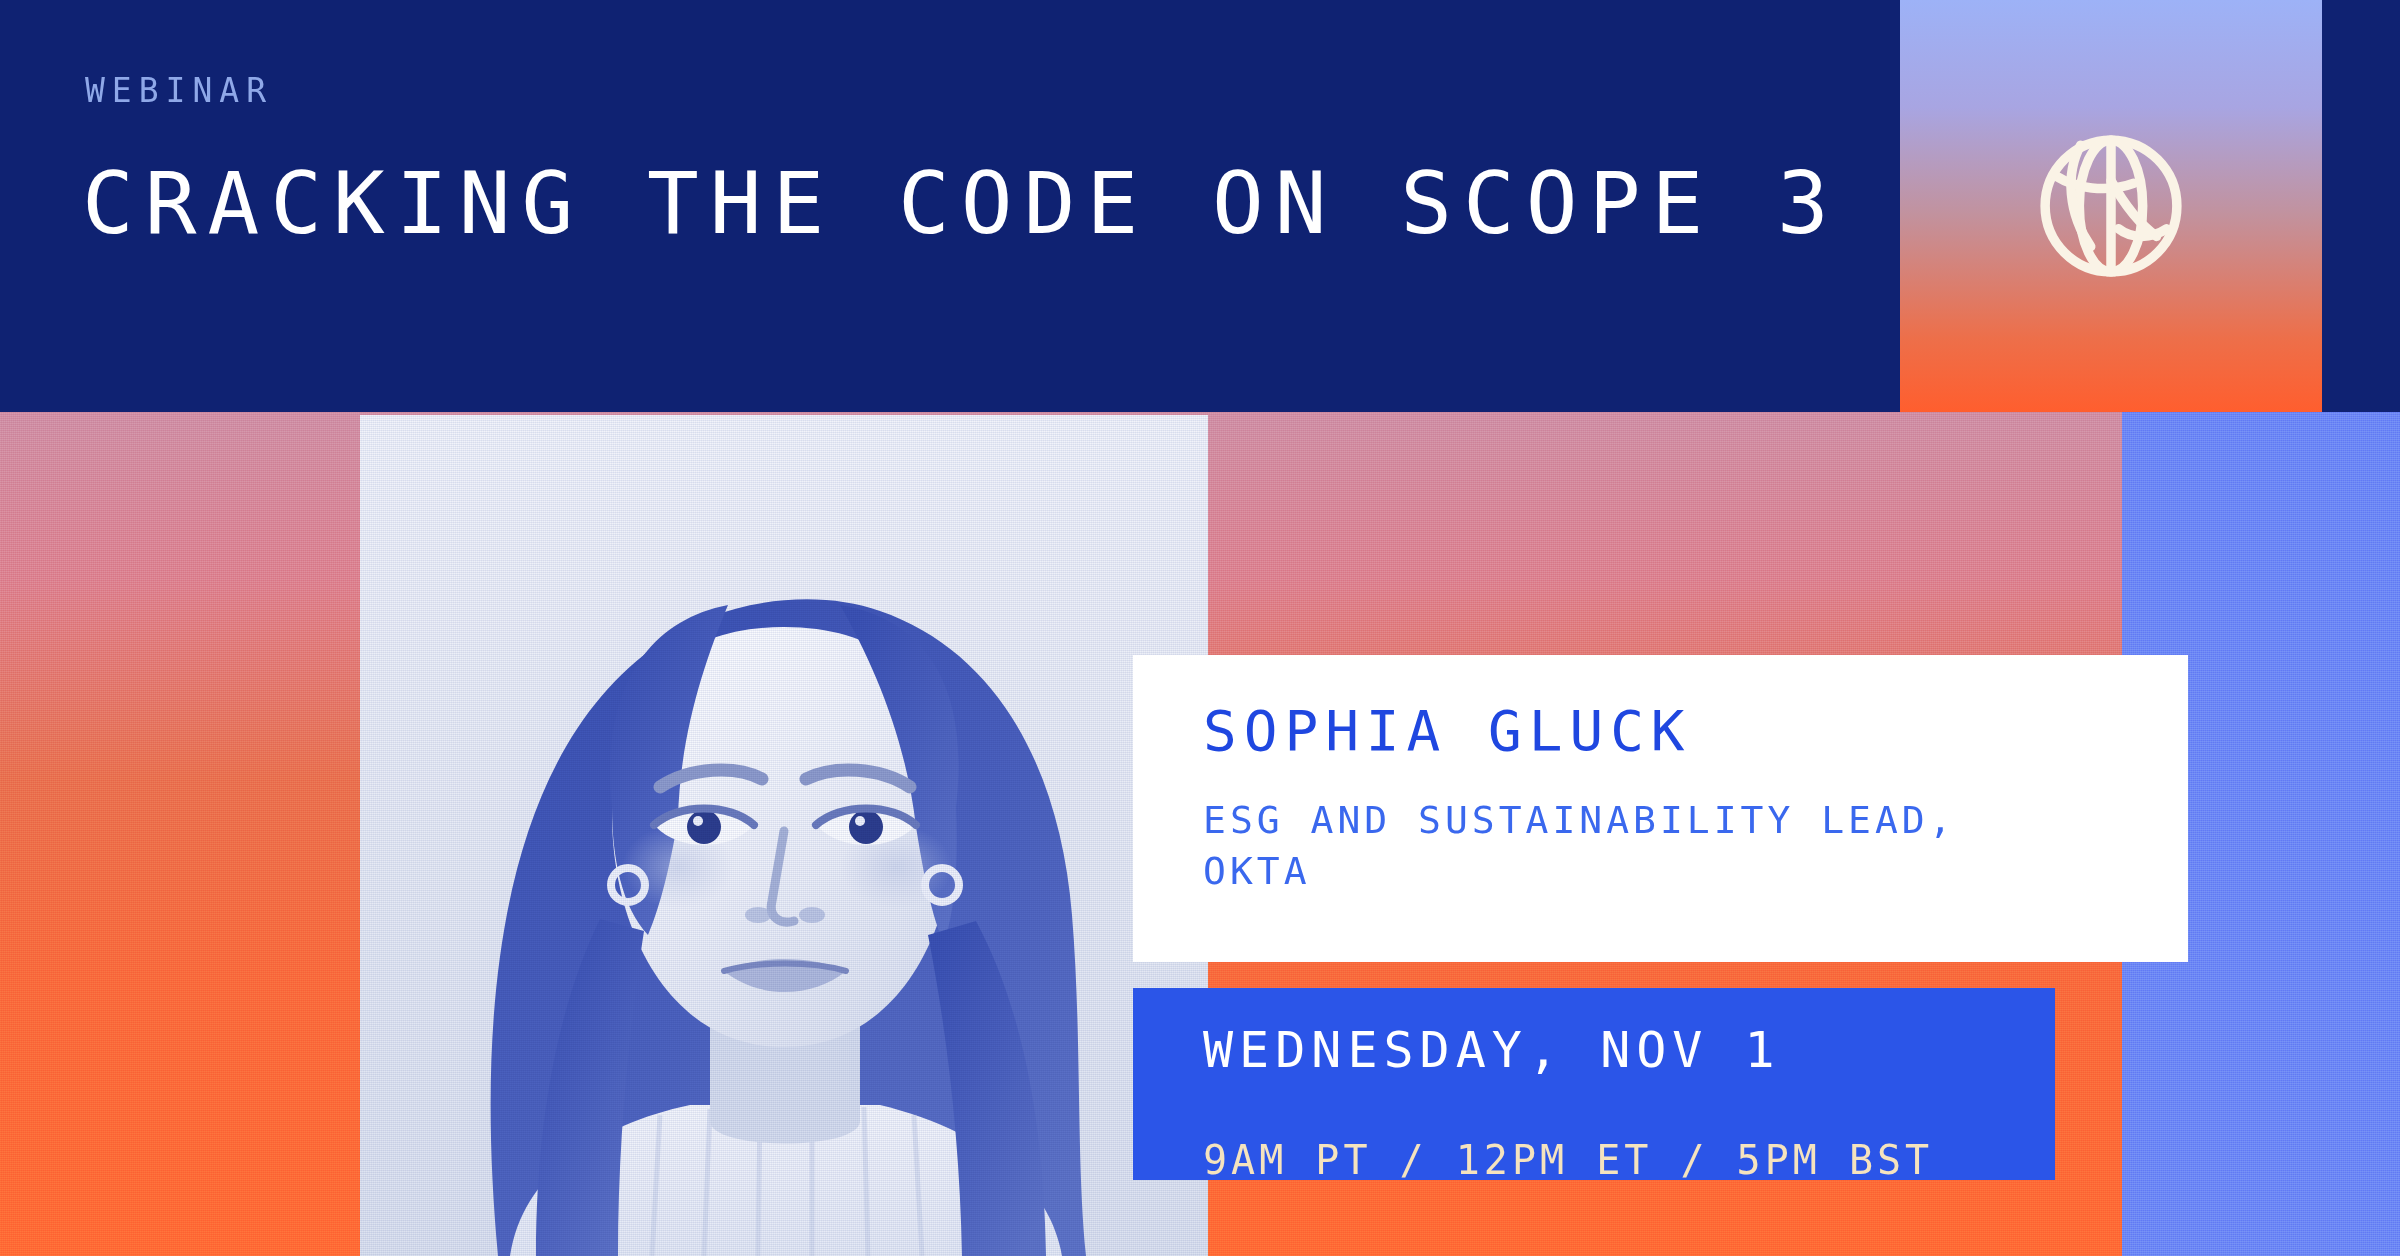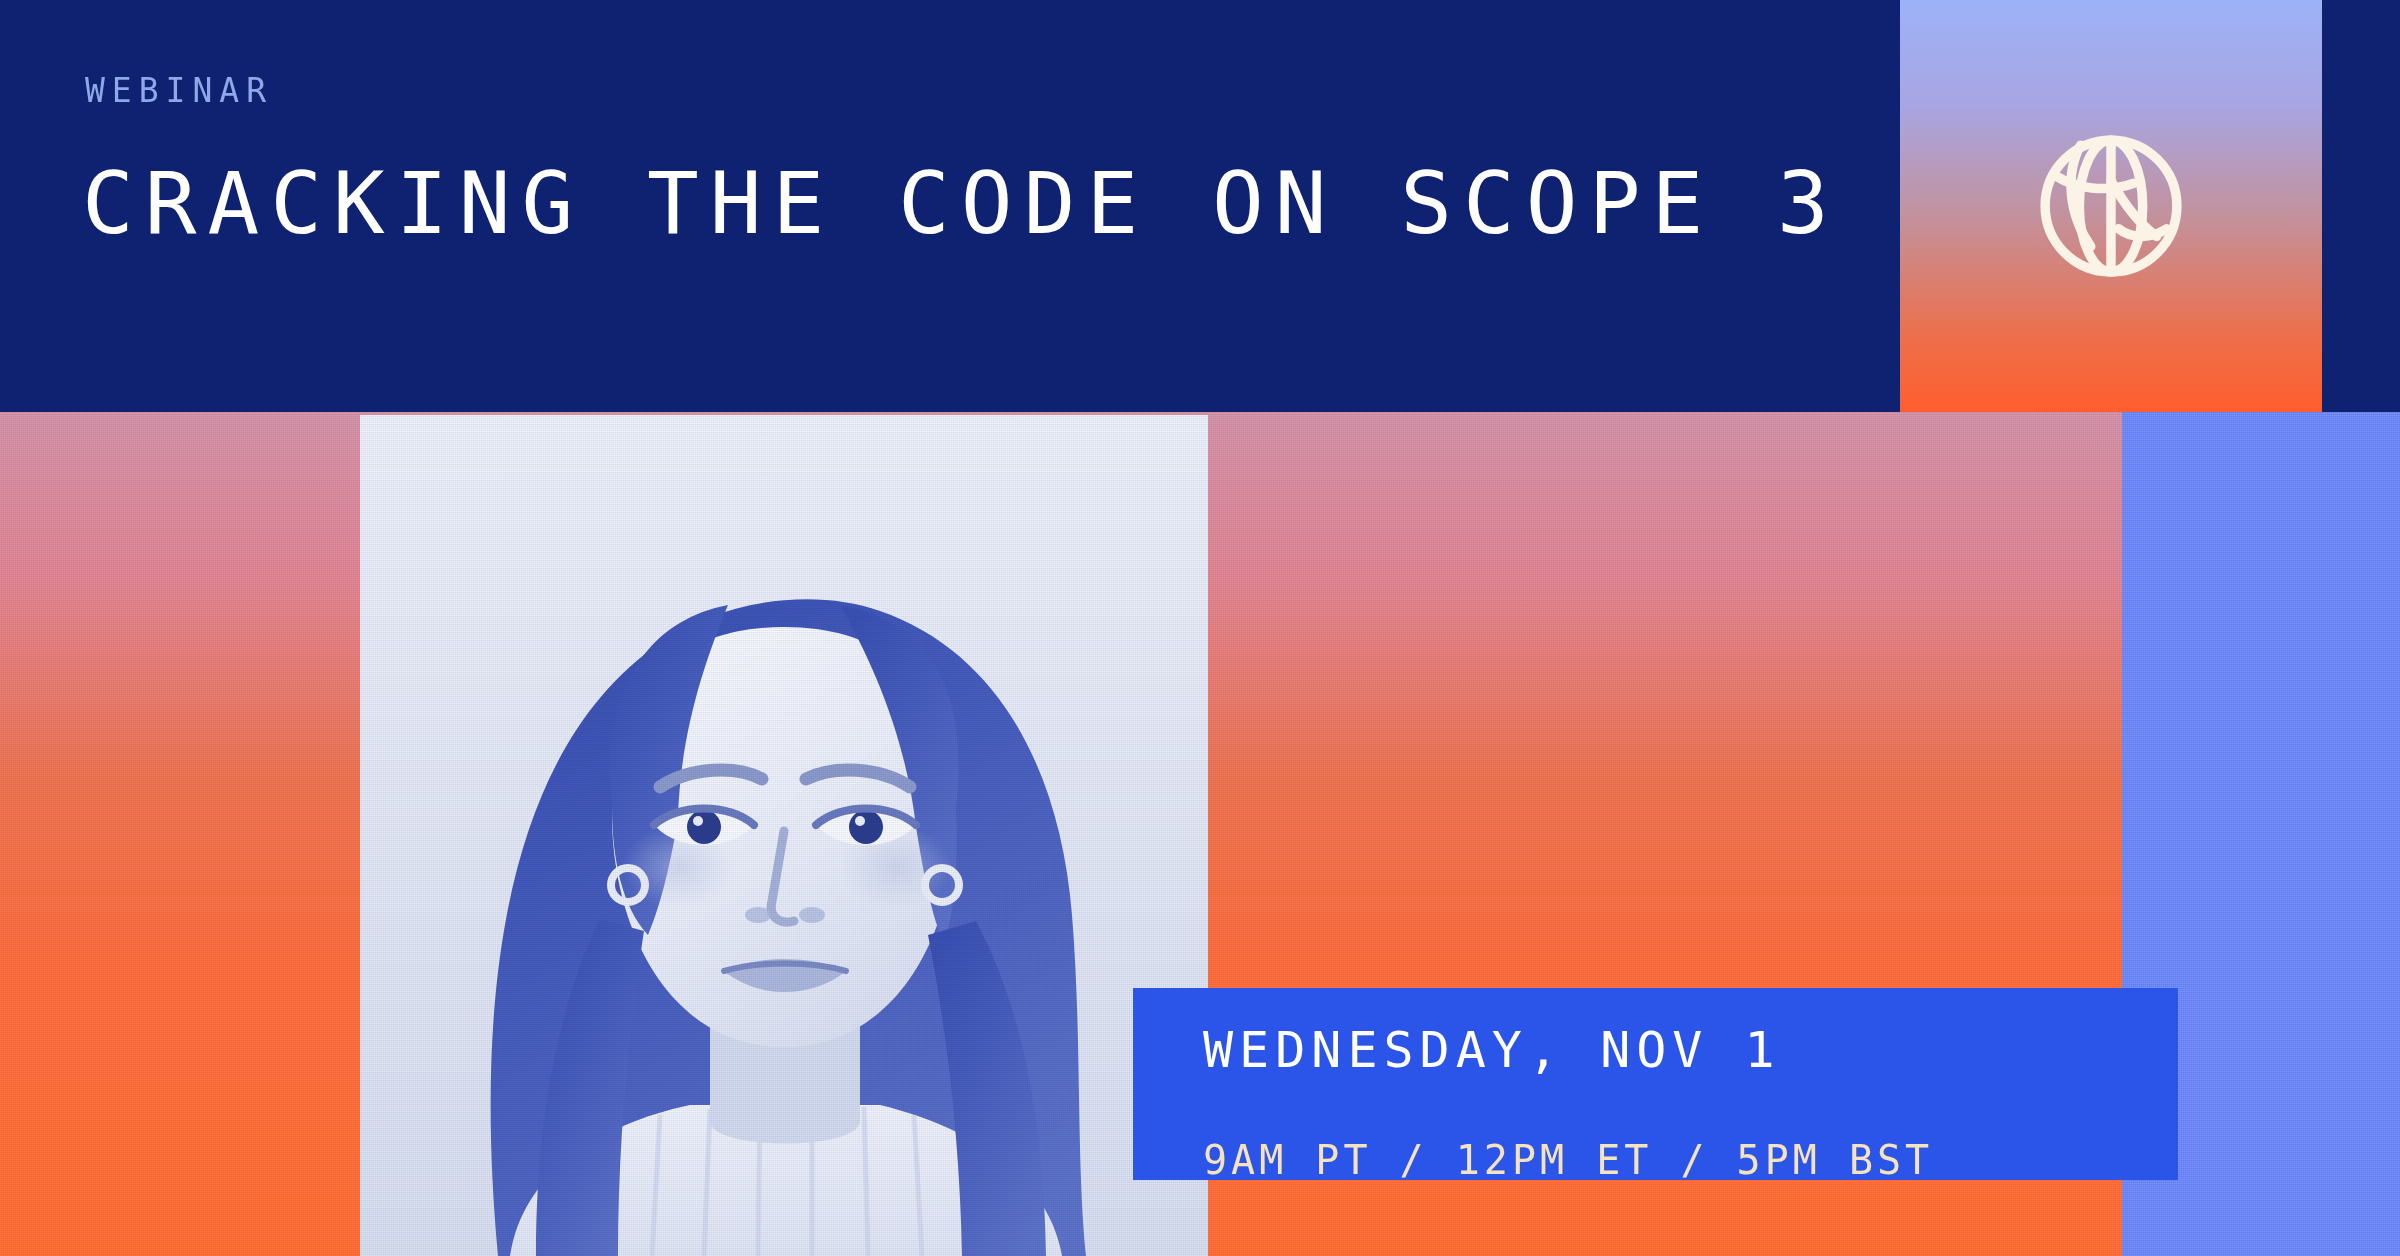--- a/index.html
+++ b/index.html
@@ -153,21 +153,21 @@
     letter-spacing:4px;
     color:#3A68EE;
     line-height:1.35;
     white-space:pre-line;
   }
 
   
   .date-bar {
     position:absolute;
     left:1133px; top:988px;
-    width:1045px; height:192px;
+    width:922px; height:192px;
     background:#2B55E8;
   }
   .date-line {
     position:absolute;
     left:70px; top:37px;
     font-size:50px;
     letter-spacing:6px;
     color:#FFFFFF;
     line-height:1;
     white-space:nowrap;
@@ -291,19 +291,24 @@
         <ellipse cx="60" cy="60" rx="25" ry="52"></ellipse>
         <path d="M60 8 L60 112"></path>
         <path d="M16 36 C32 46 56 50 78 42"></path>
         <path d="M36 12 C24 34 26 66 44 92"></path>
         <path d="M60 40 C70 58 82 74 96 84"></path>
         <path d="M104 78 C92 86 76 86 66 78"></path>
       </g>
     </svg>
   </div>
 
+  <div class="speaker-card">
+    <div class="speaker-name">SOPHIA GLUCK</div>
+    <div class="speaker-role">ESG AND SUSTAINABILITY LEAD,
+OKTA</div>
+  </div>
 
   <div class="date-bar">
     <div class="date-line">WEDNESDAY, NOV 1</div>
     <div class="time-line">9AM PT / 12PM ET / 5PM BST</div>
   </div>
 
 </div>
 
 </body></html>

